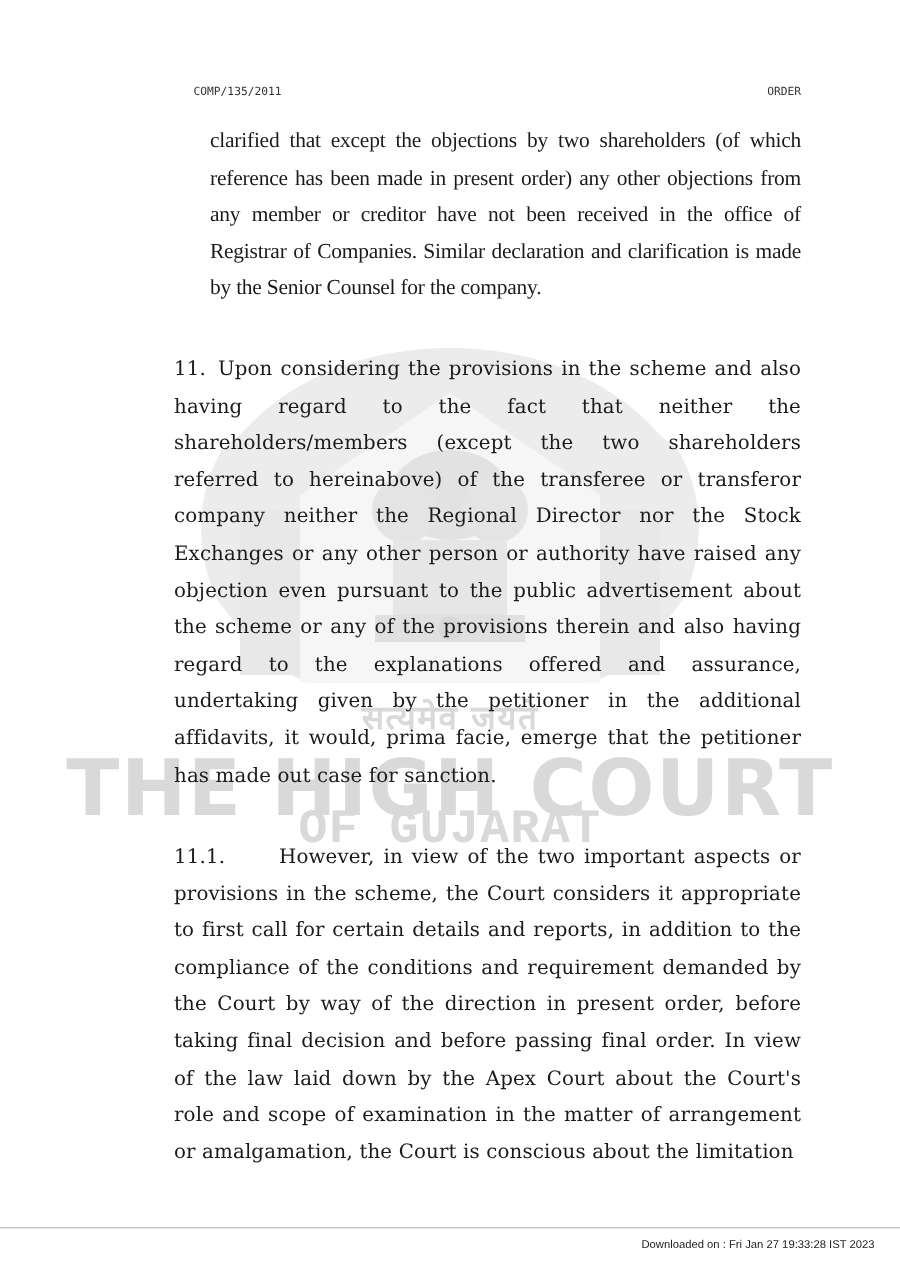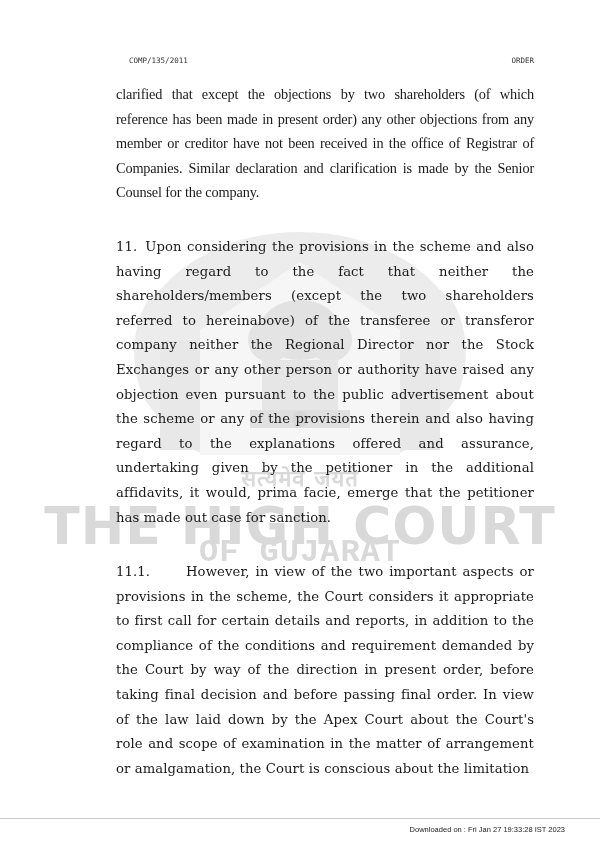--- a/index.html
+++ b/index.html
@@ -59,20 +59,21 @@
     .para {
       margin: 0;
       text-align: justify;
       text-align-last: left;
     }
     .para-1 {
       font-family: "Liberation Serif", serif;
       font-size: 14.3px;
       line-height: 24.6px;
       letter-spacing: -0.15px;
+      margin-left: 24px;
     }
     .para-2, .para-3 {
       font-family: "DejaVu Serif", serif;
       font-size: 13.2px;
       line-height: 24.6px;
       letter-spacing: 0.1px;
     }
     .para-2 { margin-top: 30px; }
     .para-3 { margin-top: 30px; }
     .num-2 { margin-right: 8px; }
@@ -81,21 +82,21 @@
     .footer-line {
       position: absolute;
       left: 0;
       top: 818px;
       width: 600px;
       height: 1px;
       background: #c8c8c8;
     }
     .footer-text {
       position: absolute;
-      right: 35px;
+      right: 17px;
       top: 825px;
       font-family: "Liberation Sans", sans-serif;
       font-size: 7.5px;
       color: #222;
       padding-left: 16px;
     }
   </style>
 </head>
 <body>
 

